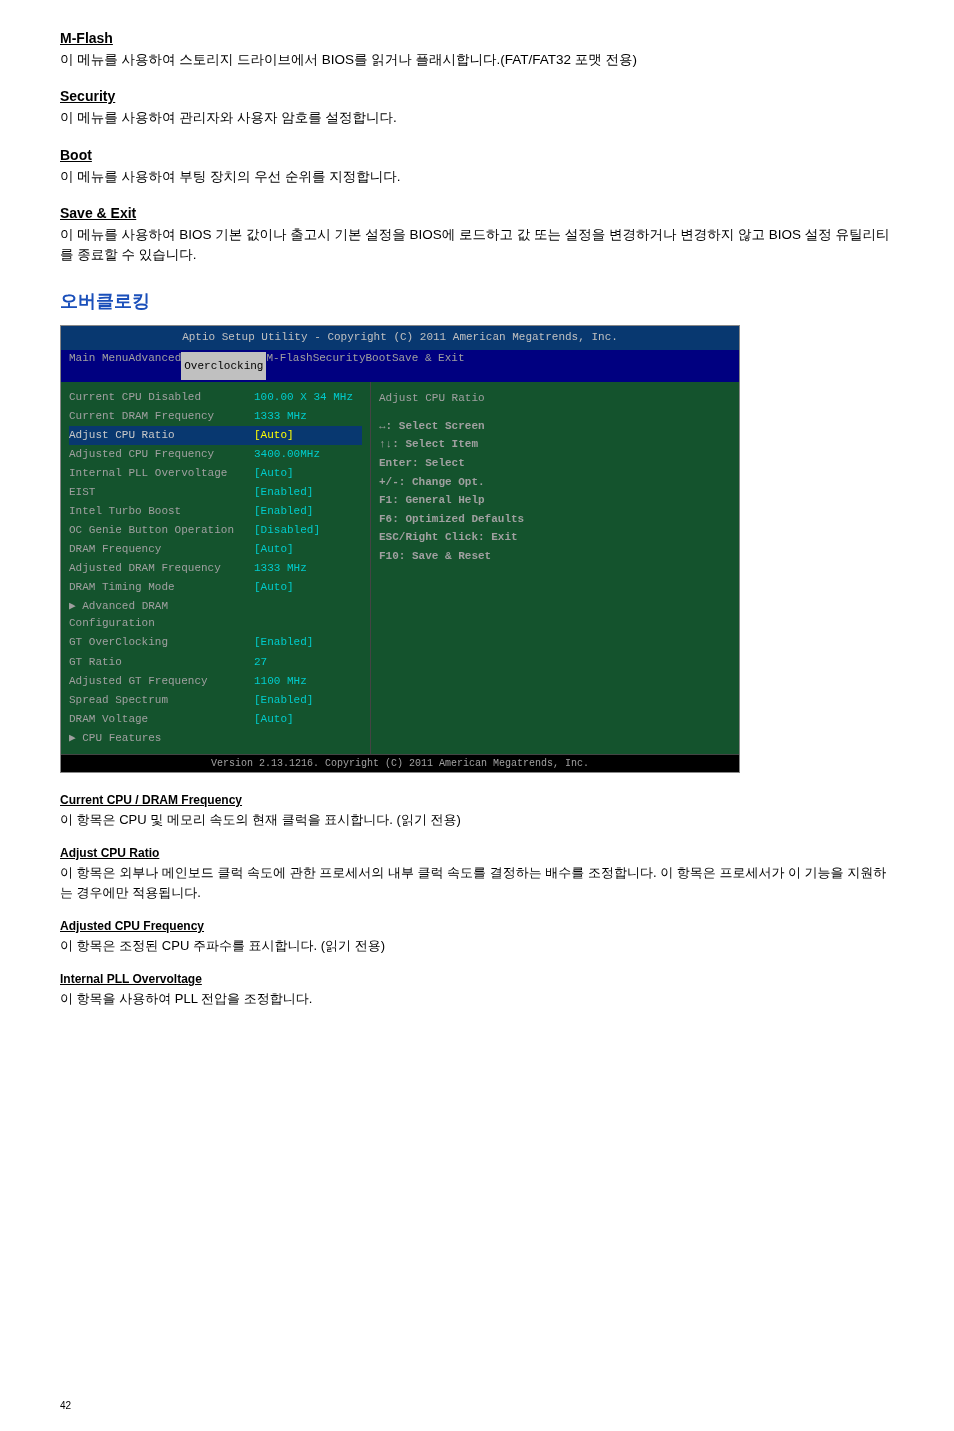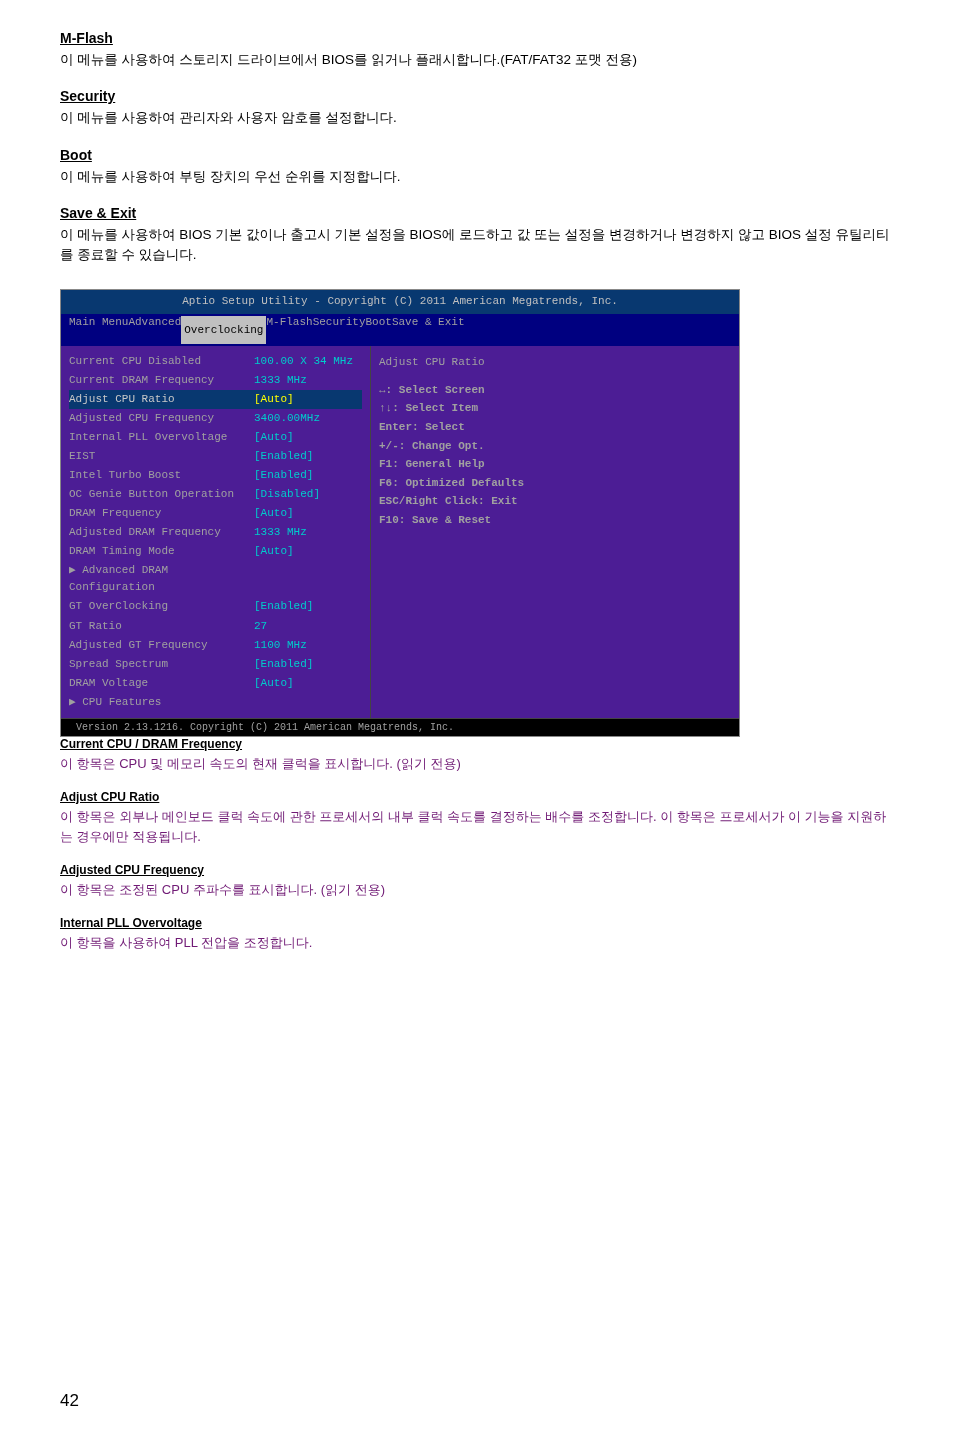--- a/index.html
+++ b/index.html
@@ -31,27 +31,28 @@
     .oc-title {
       font-size: 18px;
       font-weight: bold;
       color: #1a4fba;
       margin-bottom: 12px;
     }
 
     
     .bios-box {
       border: 1px solid #888;
-      background: #4c1d95;
+      background: #14532d;
       color: #a0a0a0;
       font-family: 'Courier New', monospace;
       font-size: 11px;
       width: 100%;
       max-width: 680px;
       padding: 0;
+      margin-bottom: 20px;
     }
     .bios-header {
       background: #083870;
       color: #c0c0c0;
       text-align: center;
       padding: 3px 6px;
       font-size: 11px;
       line-height: 1.6;
     }
     .bios-menu-bar {
@@ -103,20 +104,21 @@
       margin-top: 10px;
       font-size: 11px;
       color: #a0a0a0;
       line-height: 1.6;
     }
     .bios-help div { margin-bottom: 1px; font-weight: bold; }
 
     .bios-footer {
       background: #000;
       color: #a0a0a0;
+      text-align: center;
       padding: 3px 15px;
       font-size: 10px;
       border-top: 1px solid #444;
     }
 
     .adjust-cpu {
       color: #a0a0a0;
       font-size: 11px;
       font-family: 'Courier New', monospace;
       padding: 4px 0;
@@ -126,28 +128,28 @@
     .desc-section { margin-bottom: 16px; }
     .desc-title {
       font-weight: bold;
       text-decoration: underline;
       font-size: 12px;
       margin-bottom: 3px;
     }
     .desc-body {
       font-size: 13px;
       line-height: 1.55;
-      color: #701a75;
+      color: #000000;
     }
 
     .page-number {
       position: absolute;
       bottom: 20px;
       left: 60px;
-      font-size: 17px;
+      font-size: 10px;
     }
   </style>
 </head>
 <body>
 
 <div>
   <div class="section">
     <div class="section-title">M-Flash</div>
     <div class="section-body">이 메뉴를 사용하여 스토리지 드라이브에서 BIOS를 읽거나 플래시합니다.(FAT/FAT32 포맷 전용)</div>
   </div>
@@ -161,20 +163,21 @@
   </div>
   <div class="section">
     <div class="section-title">Save &amp; Exit</div>
     <div class="section-body">이 메뉴를 사용하여 BIOS 기본 값이나 출고시 기본 설정을 BIOS에 로드하고 값 또는 설정을 변경하거나 변경하지 않고 BIOS 설정 유틸리티를 종료할 수 있습니다.</div>
   </div>
 </div>
 
 <div class="divider"></div>
 
 <div>
+  <div class="oc-title">오버클로킹</div>
 
   <div class="bios-box">
     <div class="bios-header">
       <div>Aptio Setup Utility - Copyright (C) 2011 American Megatrends, Inc.</div>
     </div>
     <div class="bios-menu-bar">
       <span>Main Menu</span>
       <span>Advanced</span>
       <span class="active">Overclocking</span>
       <span>M-Flash</span>

